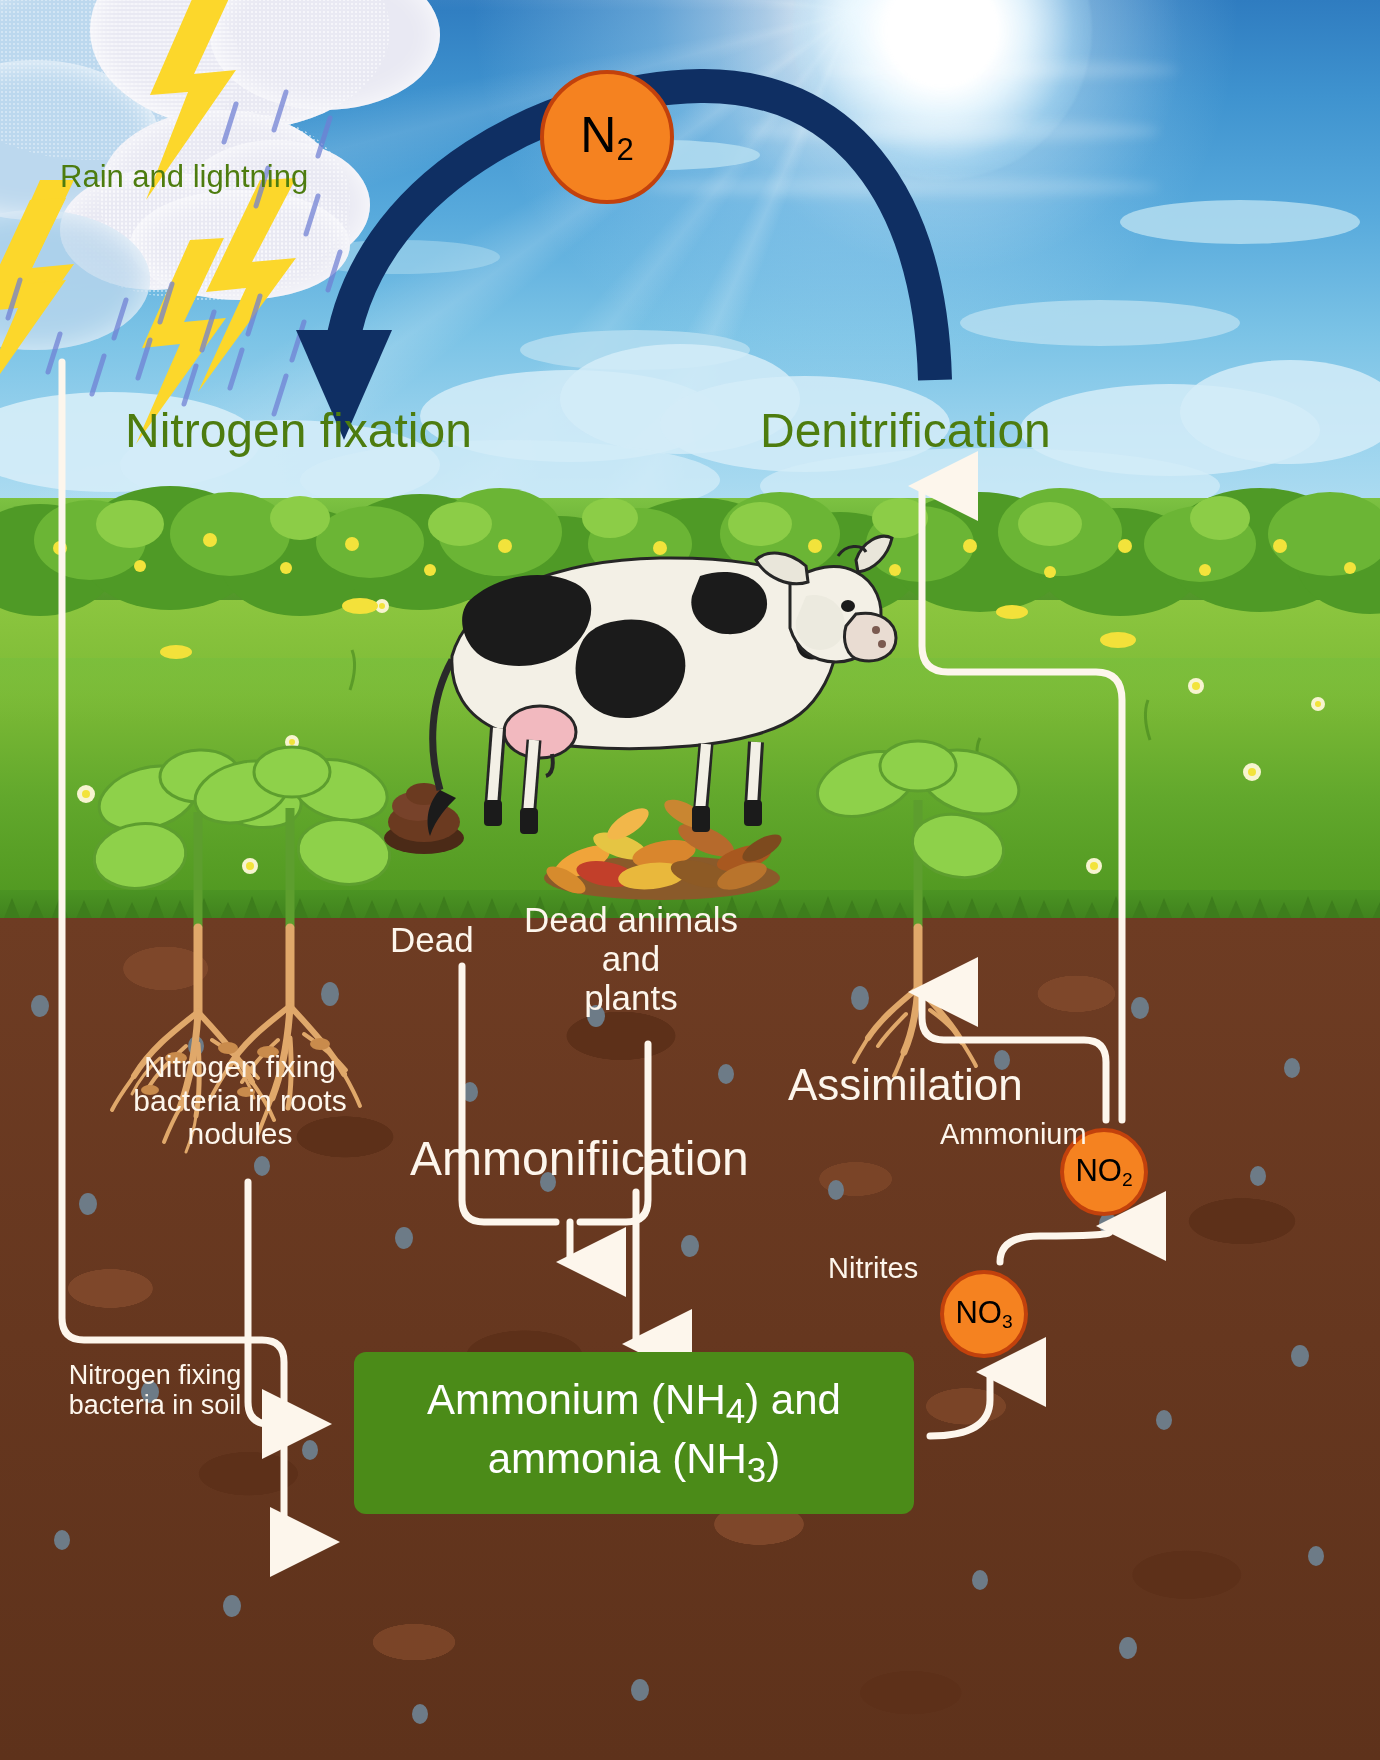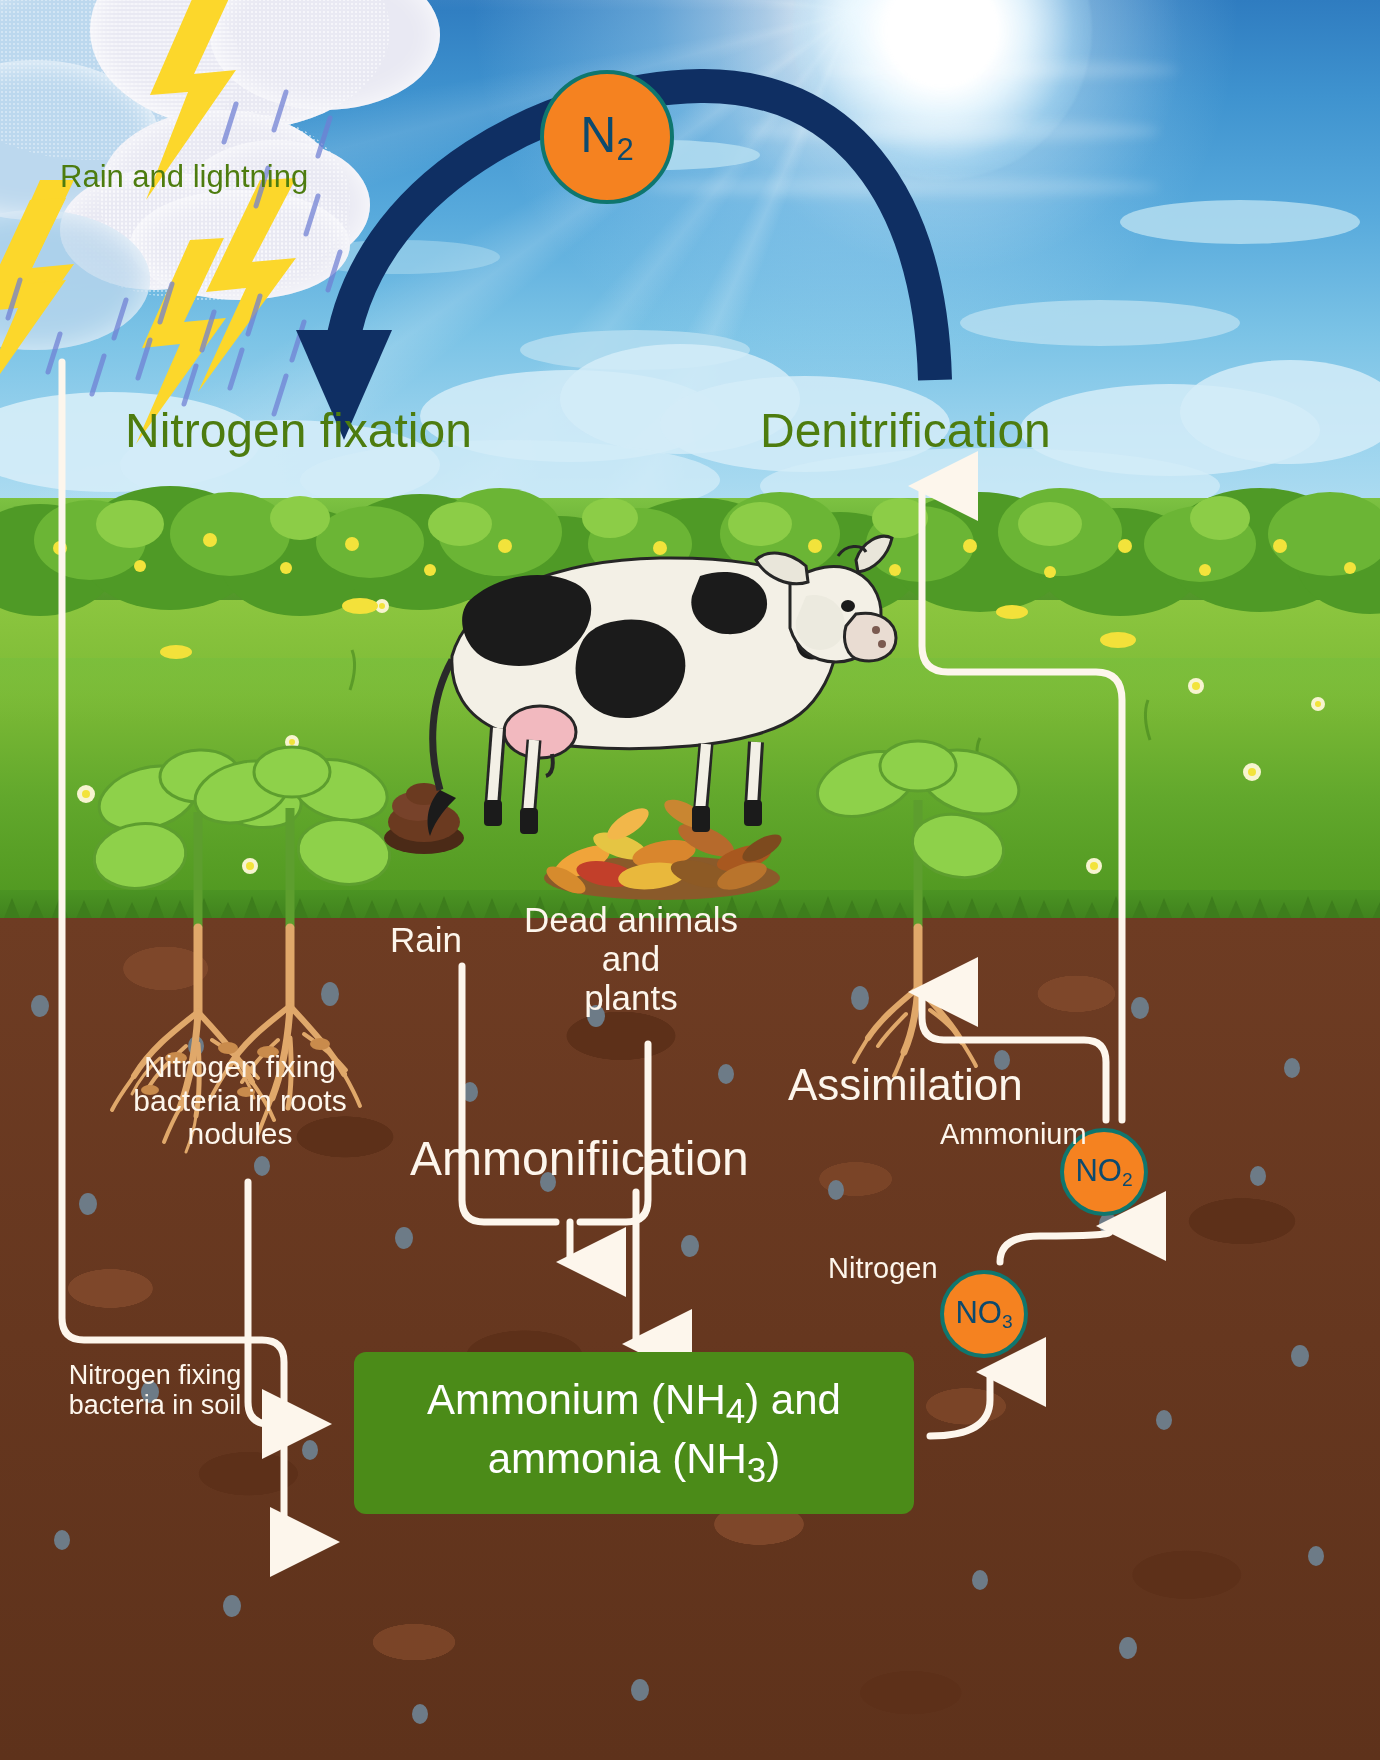--- a/index.html
+++ b/index.html
@@ -83,22 +83,22 @@
   #t-dead{left:496px;top:900px;font-size:35px;width:270px;}
   #t-nfr{left:120px;top:1050px;font-size:30px;width:240px;}
   #t-ammon{left:410px;top:1132px;font-size:48px;}
   #t-assim{left:788px;top:1060px;font-size:44px;}
   #t-nitrates{left:940px;top:1118px;font-size:29px;}
   #t-nitrites{left:828px;top:1252px;font-size:29px;}
   #t-nfs{left:40px;top:1360px;font-size:27px;width:230px;}
 
   
   .orb{position:absolute;border-radius:50%;background:#f58220;
-    border:4px solid #0f766e;display:flex;align-items:center;justify-content:center;
-    color:#0c4a6e;box-sizing:border-box;}
+    border:4px solid #c2410c;display:flex;align-items:center;justify-content:center;
+    color:#000000;box-sizing:border-box;}
   #orb-n2{left:540px;top:70px;width:134px;height:134px;font-size:50px;}
   #orb-no2{left:1060px;top:1128px;width:88px;height:88px;font-size:31px;}
   #orb-no3{left:940px;top:1270px;width:88px;height:88px;font-size:31px;}
   .orb sub{font-size:.62em;vertical-align:-.25em;}
 
   #greenbox{position:absolute;left:354px;top:1352px;width:560px;height:162px;
     background:#4b8b18;border-radius:12px;display:flex;align-items:center;justify-content:center;
     color:#fff;font-size:42px;line-height:1.25;text-align:center;padding:0 18px;box-sizing:border-box;}
 
   svg.ovl{position:absolute;left:0;top:0;width:1380px;height:1760px;pointer-events:none;}
@@ -601,31 +601,31 @@
     </g>
   </svg>
 
   <div class="orb" id="orb-no2">
     <span><span>NO</span><sub>2</sub></span>
   </div>
   <div class="orb" id="orb-no3">
     <span><span>NO</span><sub>3</sub></span>
   </div>
 
-  <div class="lbl white" id="t-feces">Rain</div>
+  <div class="lbl white" id="t-feces">Dead</div>
   <div class="lbl white c" id="t-dead">Dead animals
 and
 plants</div>
   <div class="lbl white c" id="t-nfr">Nitrogen fixing
 bacteria in roots
 nodules</div>
   <div class="lbl white" id="t-ammon">Ammonifiication</div>
   <div class="lbl white" id="t-assim">Assimilation</div>
   <div class="lbl white" id="t-nitrates">Ammonium</div>
-  <div class="lbl white" id="t-nitrites">Nitrogen</div>
+  <div class="lbl white" id="t-nitrites">Nitrites</div>
   <div class="lbl white c" id="t-nfs">Nitrogen fixing
 bacteria in soil</div>
 
   <div id="greenbox">
     <span><span>Ammonium (NH</span><sub>4</sub><span>) and</span><br><span>ammonia (NH</span><sub>3</sub><span>)</span></span>
   </div>
 
 </div>
 
 </body></html>

